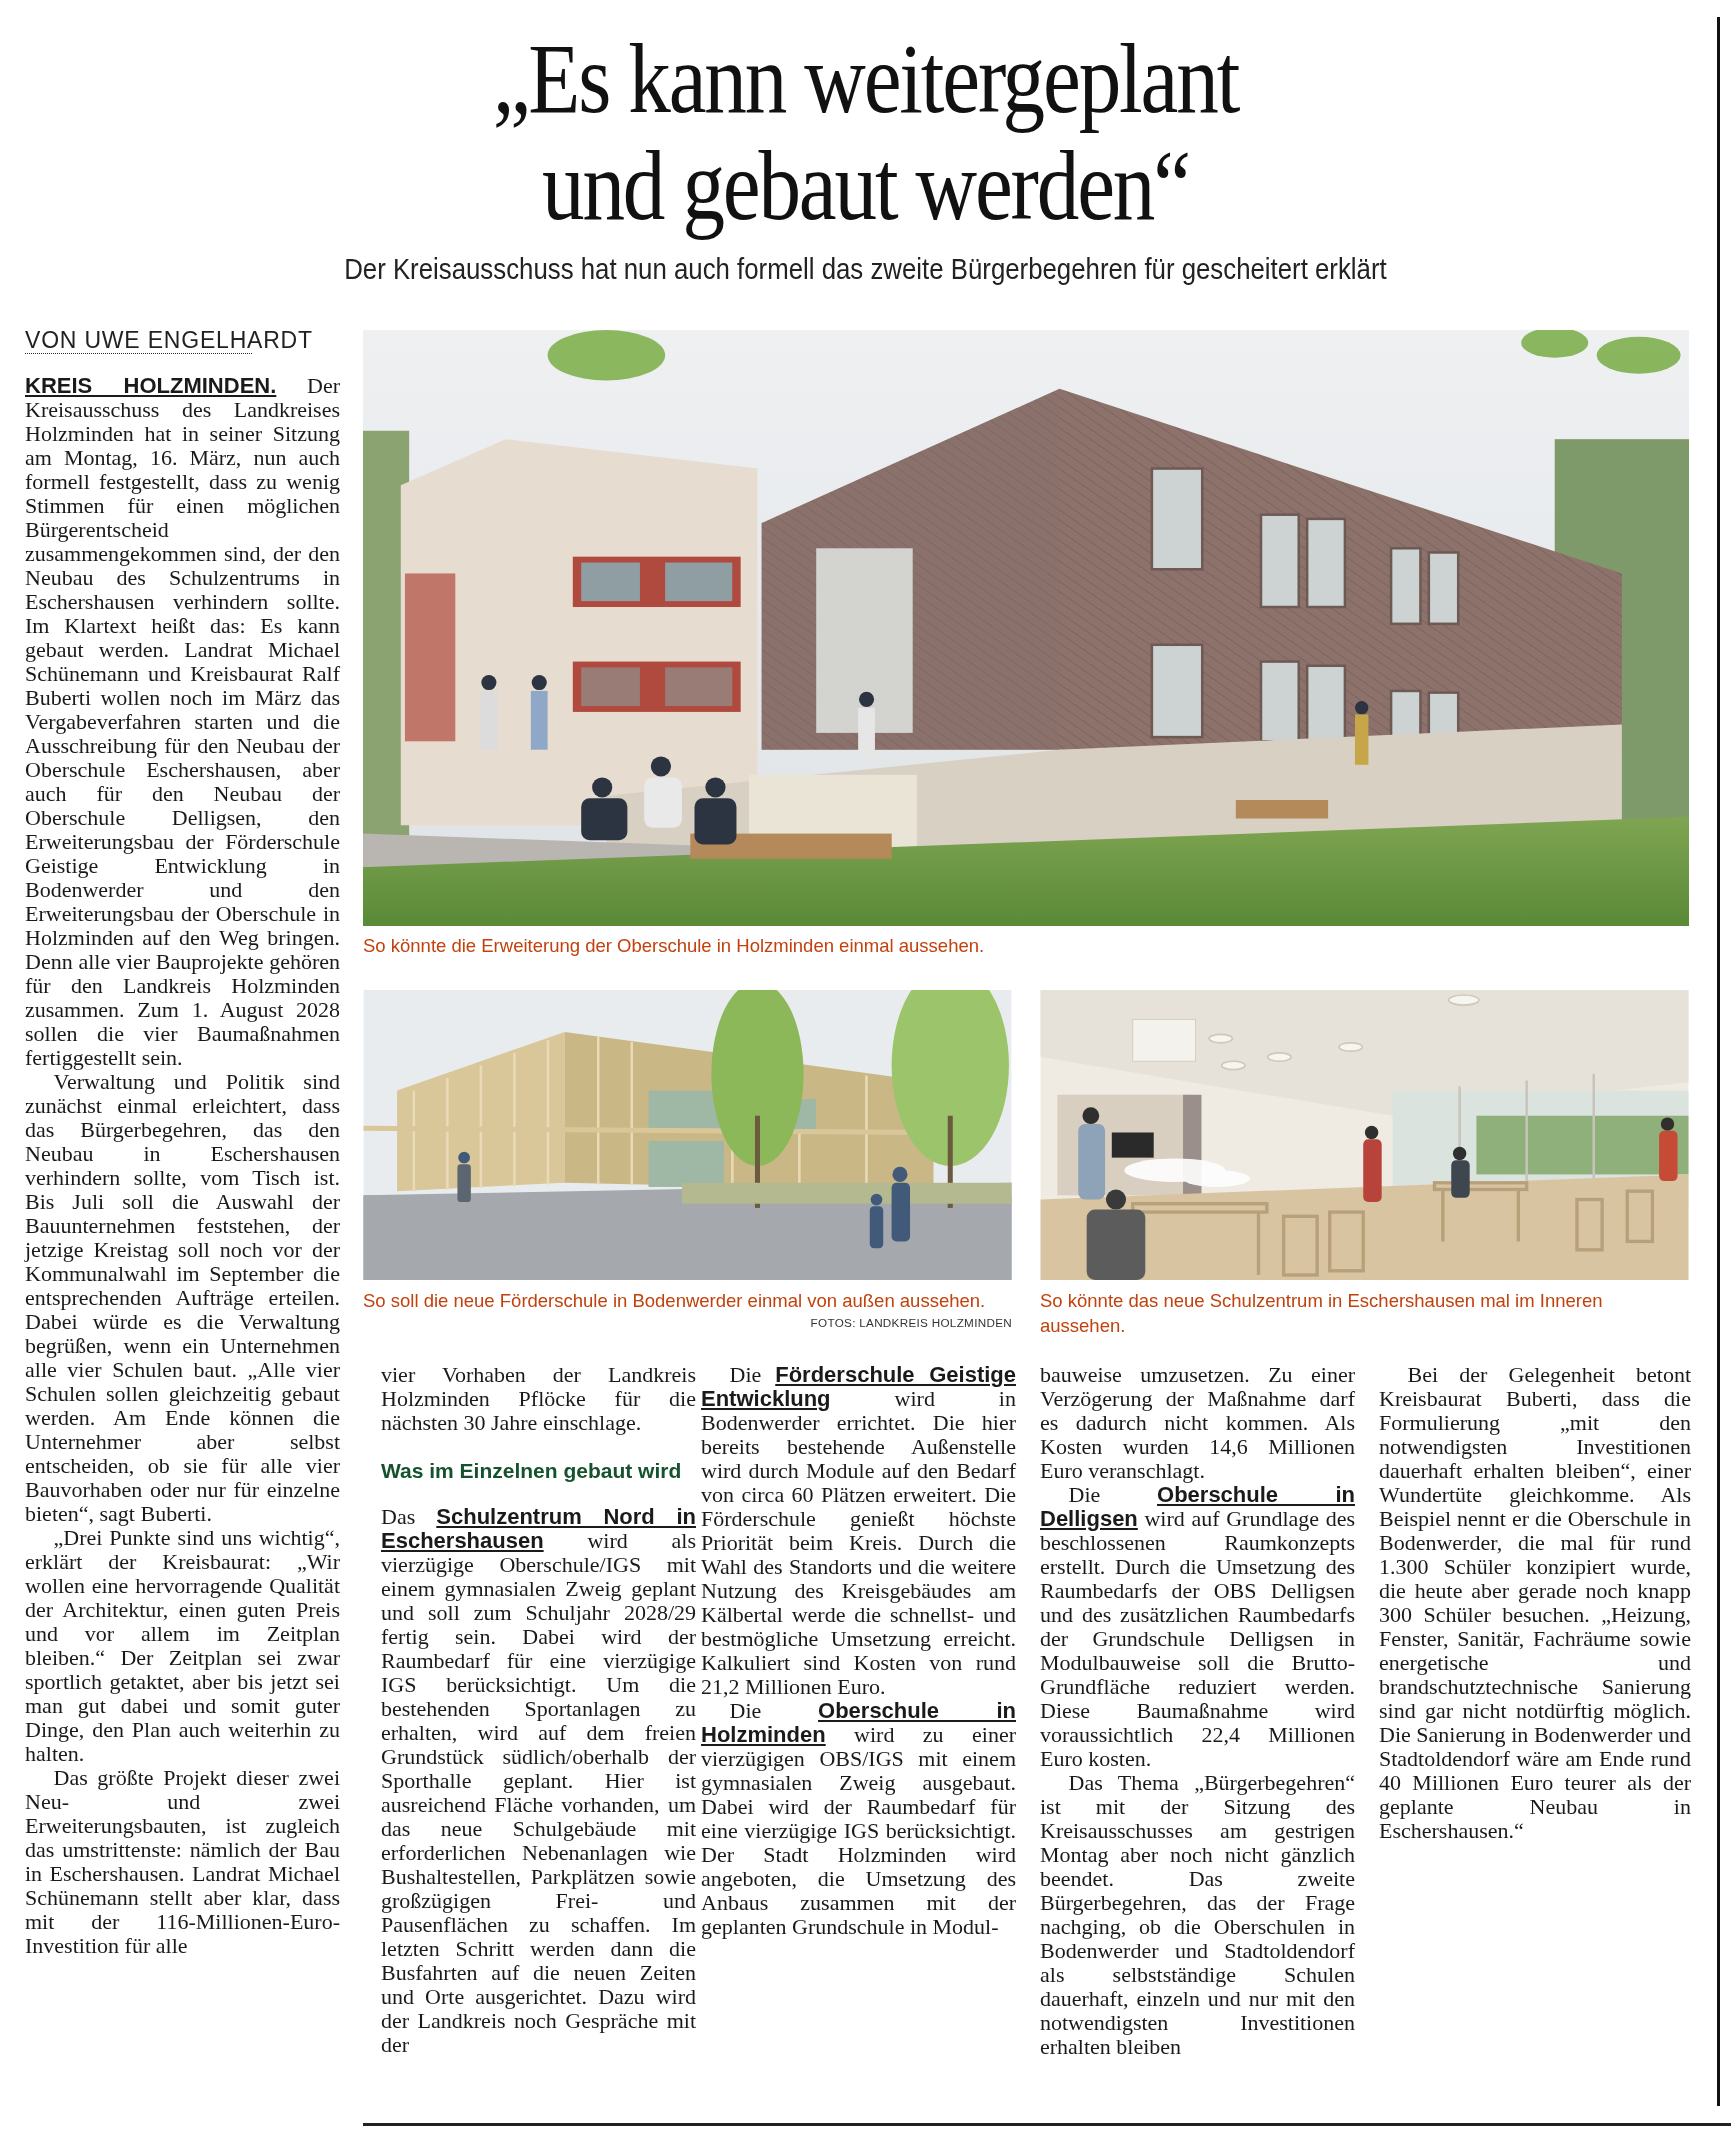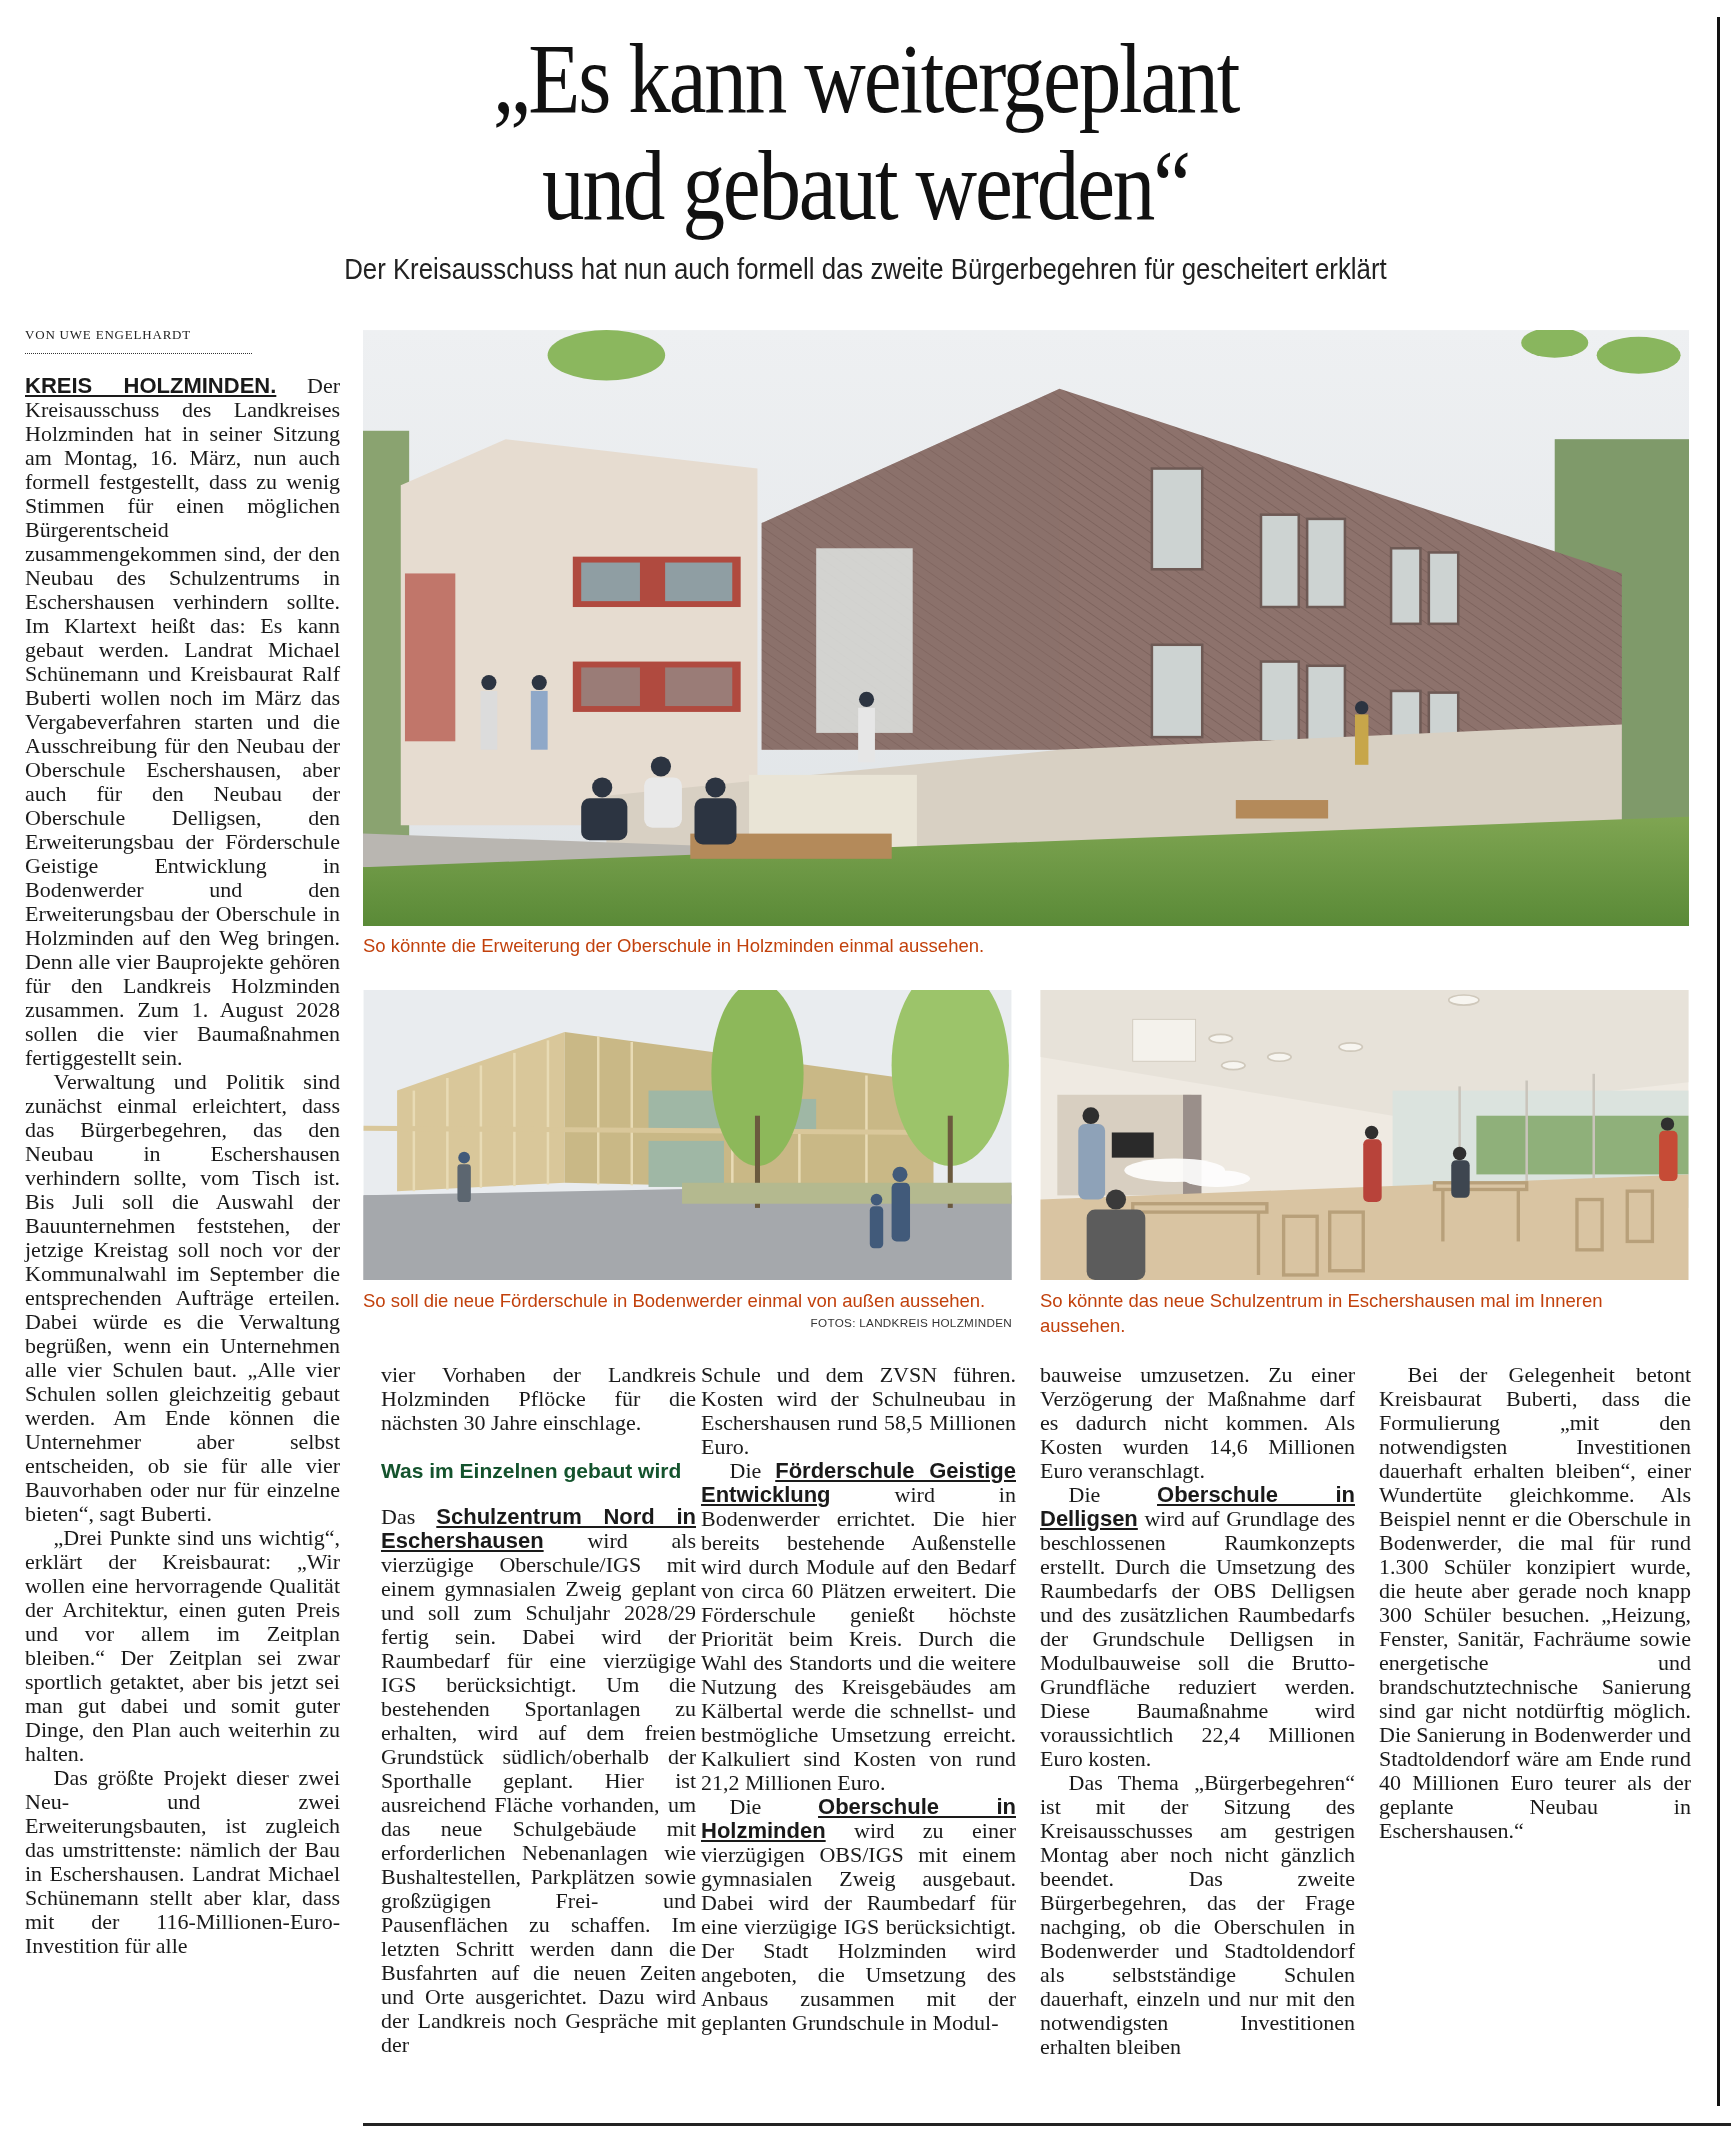--- a/index.html
+++ b/index.html
@@ -1,21 +1,21 @@
 <!DOCTYPE html>
 <html style="font-size:13.4px"><head>
 <meta charset="utf-8">
 <style>
   html, body { margin:0; padding:0; background:#ffffff; }
   body { width:1731px; height:2148px; position:relative; overflow:hidden; color:#1a1a1a; }
   .abs { position:absolute; }
   .headline { left:0; width:1731px; top:25px; text-align:center; font-family:"Liberation Serif","DejaVu Serif",serif; font-weight:400; font-size:99px; line-height:107px; letter-spacing:-2.5px; transform:scaleX(0.86); transform-origin:865px 0; color:#111; }
   .subline { left:0; width:1731px; top:252px; text-align:center; font-family:"Liberation Sans","DejaVu Sans",sans-serif; font-size:30px; color:#222; transform:scaleX(0.86); transform-origin:865px 0; }
   .vrule { left:1717px; top:17px; width:2.5px; height:2089px; background:#111; }
-  .byline { left:25px; top:327px; font-family:Liberation Serif, serif; font-size:13px; letter-spacing:0.8px; color:#222; }
+  .byline { left:25px; top:327px; font-family:Liberation Sans, sans-serif; font-size:23px; letter-spacing:0.8px; color:#222; }
   .byline-rule { left:25px; top:353px; width:227px; border-top:1.7px dotted #333; }
   .col { position:absolute; font-family:"Liberation Serif","DejaVu Serif",serif; font-size:22px; line-height:24px; text-align:justify; color:#1a1a1a; hyphens:manual; }
   .col p { margin:0; text-indent:0; }
   .col p.ind { text-indent:28.5px; }
   .col b.sans { font-family:"Liberation Sans","DejaVu Sans",sans-serif; font-weight:700;text-decoration:underline; }
   .subhead { font-family:"Liberation Sans","DejaVu Sans",sans-serif; font-weight:700; font-size:21px; color:#14532d; margin:23.5px 0 22px 0 !important; text-align:left !important; }
   .caption { font-family:"Liberation Sans","DejaVu Sans",sans-serif; font-size:18.5px; line-height:25px; color:#c2410c; }
   .credit { font-family:"Liberation Sans","DejaVu Sans",sans-serif; font-size:11.7px; color:#333; letter-spacing:0.3px; }
   .photo { position:absolute; overflow:hidden; }
   .bottom-rule { left:363px; top:2123px; width:1368px; height:2.5px; background:#222; }
@@ -230,21 +230,20 @@
 </div>
 <div class="abs caption" style="left:1040px; top:1288px; width:649px;">So könnte das neue Schulzentrum in Eschershausen mal im Inneren aussehen.</div>
 
 <div class="col" style="left:381px; top:1363px; width:315px;">
   <p>vier Vorhaben der Landkreis Holzminden Pflöcke für die nächsten 30 Jahre einschlage.</p>
   <p class="subhead">Was im Einzelnen gebaut wird</p>
   <p><span>Das </span><b class="sans">Schulzentrum Nord in Eschershausen</b><span> wird als vierzügige Oberschule/IGS mit einem gymnasialen Zweig geplant und soll zum Schuljahr 2028/29 fertig sein. Dabei wird der Raumbedarf für eine vierzügige IGS berücksichtigt. Um die bestehenden Sportanlagen zu erhalten, wird auf dem freien Grundstück südlich/oberhalb der Sporthalle geplant. Hier ist ausreichend Fläche vorhanden, um das neue Schulgebäude mit erforderlichen Nebenanlagen wie Bushaltestellen, Parkplätzen sowie großzügigen Frei- und Pausenflächen zu schaffen. Im letzten Schritt werden dann die Busfahrten auf die neuen Zeiten und Orte ausgerichtet. Dazu wird der Landkreis noch Gespräche mit der</span></p>
 </div>
 
 <div class="col" style="left:701px; top:1363px; width:315px;">
-  <p>Schule und dem ZVSN führen. Kosten wird der Schulneubau in Eschershausen rund 58,5 Millionen Euro.</p>
   <p class="ind"><span>Die </span><b class="sans">Förderschule Geistige Entwicklung</b><span> wird in Bodenwerder errichtet. Die hier bereits bestehende Außenstelle wird durch Module auf den Bedarf von circa 60 Plätzen erweitert. Die Förderschule genießt höchste Priorität beim Kreis. Durch die Wahl des Standorts und die weitere Nutzung des Kreisgebäudes am Kälbertal werde die schnellst- und bestmögliche Umsetzung erreicht. Kalkuliert sind Kosten von rund 21,2 Millionen Euro.</span></p>
   <p class="ind"><span>Die </span><b class="sans">Oberschule in Holzminden</b><span> wird zu einer vierzügigen OBS/IGS mit einem gymnasialen Zweig ausgebaut. Dabei wird der Raumbedarf für eine vierzügige IGS berücksichtigt. Der Stadt Holzminden wird angeboten, die Umsetzung des Anbaus zusammen mit der geplanten Grundschule in Modul-</span></p>
 </div>
 
 <div class="col" style="left:1040px; top:1363px; width:315px;">
   <p>bauweise umzusetzen. Zu einer Verzögerung der Maßnahme darf es dadurch nicht kommen. Als Kosten wurden 14,6 Millionen Euro veranschlagt.</p>
   <p class="ind"><span>Die </span><b class="sans">Oberschule in Delligsen</b><span> wird auf Grundlage des beschlossenen Raumkonzepts erstellt. Durch die Umsetzung des Raumbedarfs der OBS Delligsen und des zusätzlichen Raumbedarfs der Grundschule Delligsen in Modulbauweise soll die Brutto-Grundfläche reduziert werden. Diese Baumaßnahme wird voraussichtlich 22,4 Millionen Euro kosten.</span></p>
   <p class="ind">Das Thema „Bürgerbegehren“ ist mit der Sitzung des Kreisausschusses am gestrigen Montag aber noch nicht gänzlich beendet. Das zweite Bürgerbegehren, das der Frage nachging, ob die Oberschulen in Bodenwerder und Stadtoldendorf als selbstständige Schulen dauerhaft, einzeln und nur mit den notwendigsten Investitionen erhalten bleiben</p>
 </div>
 

